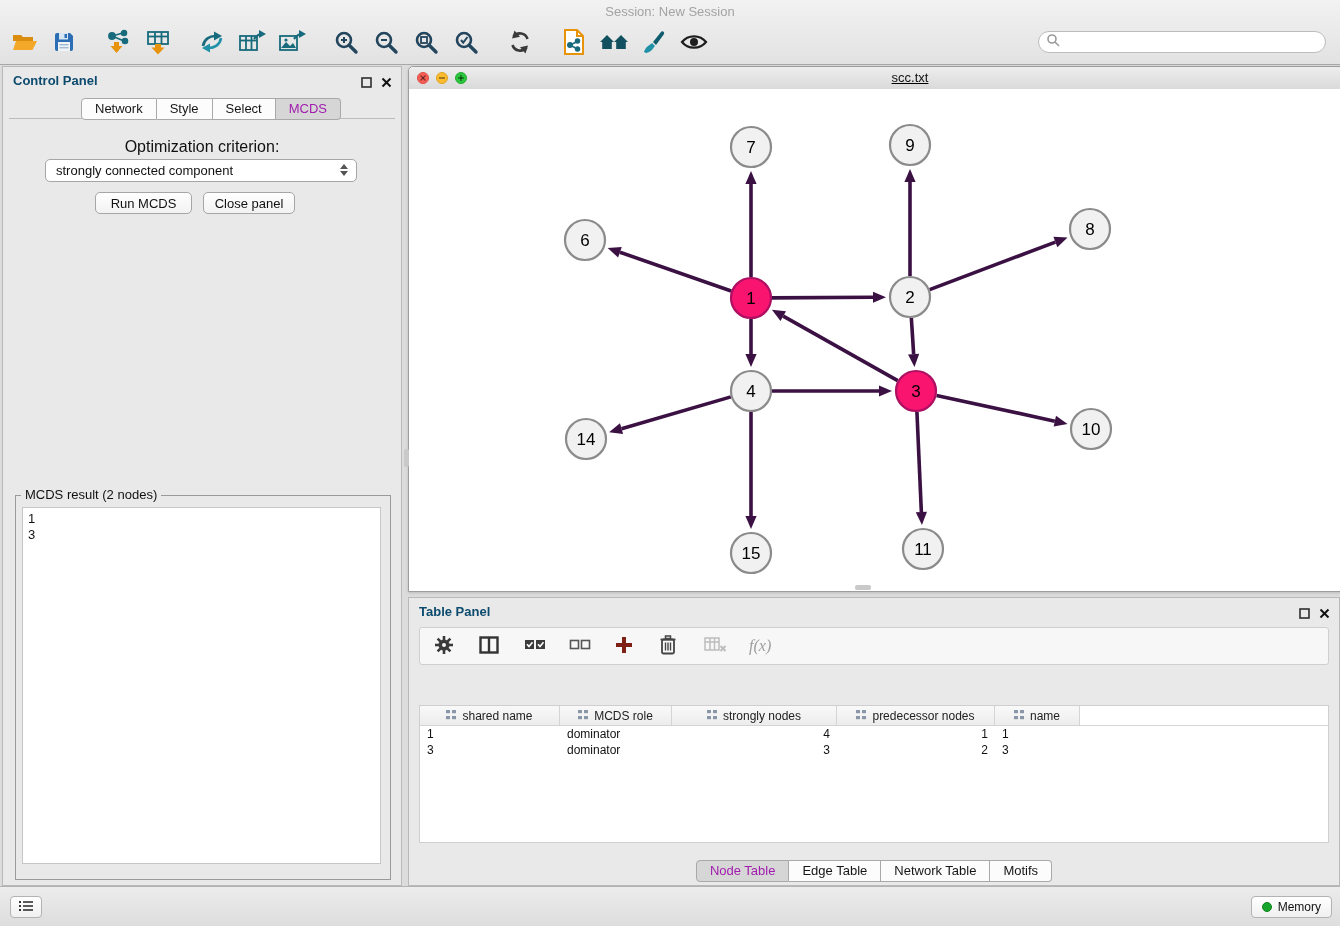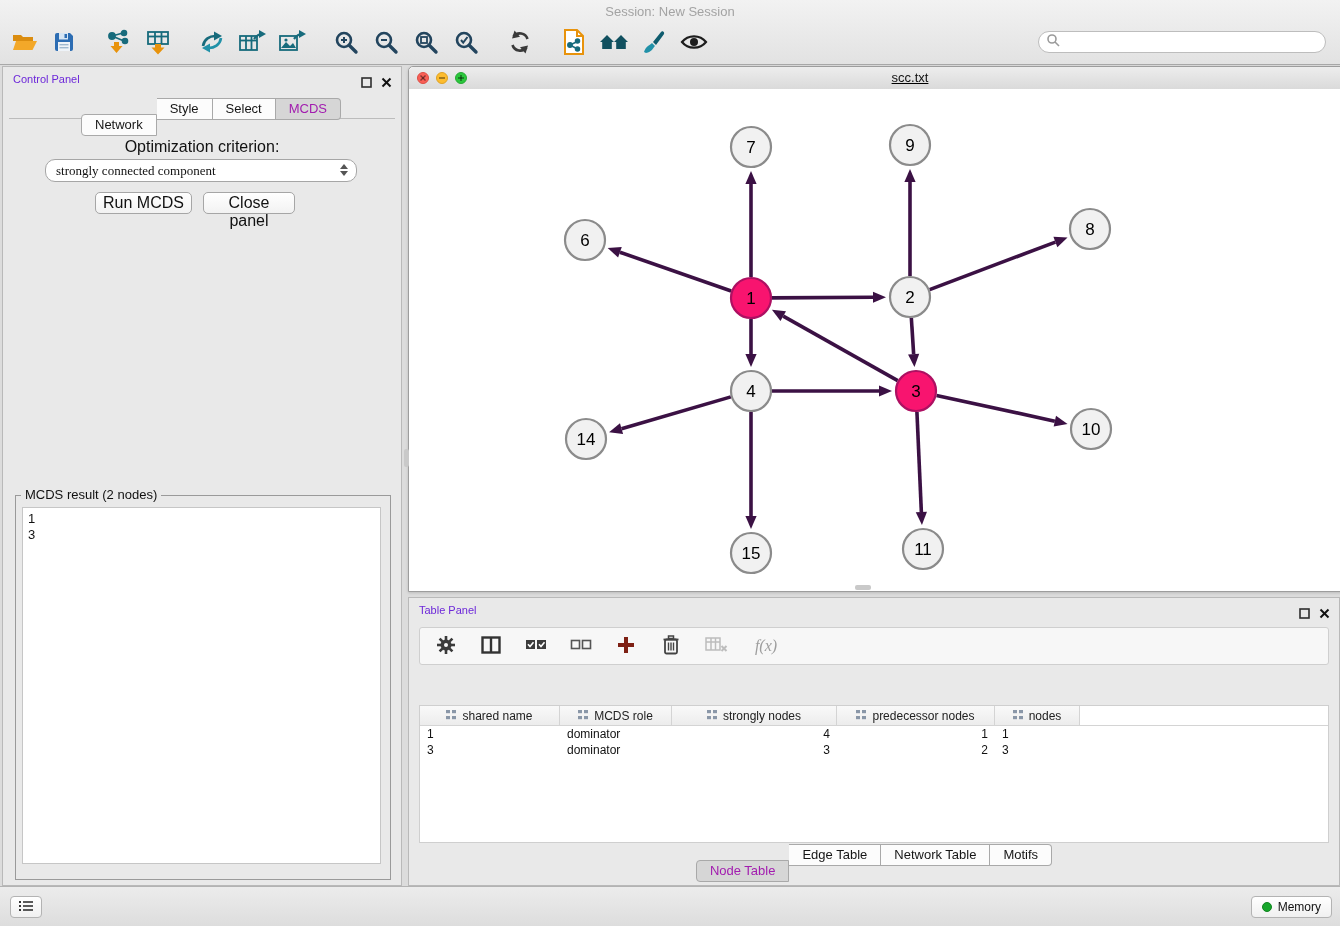--- a/index.html
+++ b/index.html
@@ -10,38 +10,38 @@
   .top-chrome{position:absolute;left:0;top:0;width:1340px;height:64px;background:linear-gradient(#f2f2f2,#e2e2e2);border-bottom:1px solid #a8a8a8;}
   .window-title{position:absolute;left:0;right:0;top:4px;text-align:center;font-size:13px;color:#a3a3a3;}
   .toolbar{position:absolute;left:4px;top:24px;height:38px;display:flex;align-items:center;}
   .tbtn{width:40px;height:36px;display:flex;align-items:center;justify-content:center;background:transparent;border:none;padding:0;cursor:default;}
   .gap{margin-left:14px;}
   .search{position:absolute;right:14px;top:31px;width:288px;height:22px;background:#fff;border:1px solid #bdbdbd;border-radius:12px;display:flex;align-items:center;padding-left:7px;box-sizing:border-box;}
   .search input{border:none;outline:none;background:transparent;flex:1;height:16px;font-size:12px;font-family:"Liberation Sans",sans-serif;margin-left:4px;}
 
   
   .panel{position:absolute;background:#e9e9e9;border:1px solid #b9b9b9;box-sizing:border-box;}
-  .panel-title{position:absolute;left:10px;top:6px;font-size:11px;color:#6d28d9;}
+  .panel-title{position:absolute;left:10px;top:6px;font-size:13px;color:#0c4a6e;font-weight:bold;}
   .panel-controls{position:absolute;right:9px;top:7px;display:flex;gap:9px;align-items:center;}
 
   
   .control-panel{left:2px;top:66px;width:400px;height:820px;}
   .cp-tabs{position:absolute;left:78px;top:31px;}
   .cp-divider{position:absolute;left:6px;right:6px;top:51px;border-top:1px solid #bcbcbc;}
   .tabstrip{display:flex;}
   .tab{height:20px;line-height:20px;padding:0 13px;font-size:13px;background:#fcfcfc;border:1px solid #a9a9a9;border-left:none;color:#161616;white-space:nowrap;}
-  .tab:first-child{border-left:1px solid #a9a9a9;border-top-left-radius:4px;border-bottom-left-radius:4px;margin-top:16px;}
+  .tab:first-child{border-left:1px solid #a9a9a9;border-top-left-radius:4px;border-bottom-left-radius:4px;}
   .tab:last-child{border-top-right-radius:4px;border-bottom-right-radius:4px;}
   .tab.selected{background:#d6d6d6;color:#a21caf;}
   .opt-label{position:absolute;left:0;right:0;top:71px;text-align:center;font-size:16px;color:#111;}
-  .dropdown{position:absolute;left:42px;top:92px;width:312px;height:23px;background:#fff;border:1px solid #a6a6a6;border-radius:10px;box-sizing:border-box;display:flex;align-items:center;padding:0 24px 0 10px;font-size:13px;color:#111;font-family:Liberation Serif, serif;}
+  .dropdown{position:absolute;left:42px;top:92px;width:312px;height:23px;background:#fff;border:1px solid #a6a6a6;border-radius:5px;box-sizing:border-box;display:flex;align-items:center;padding:0 24px 0 10px;font-size:13px;color:#111;}
   .dd-arrows{position:absolute;right:8px;top:4px;display:flex;flex-direction:column;gap:2px;align-items:center;}
   .dd-up{width:0;height:0;border-left:4px solid transparent;border-right:4px solid transparent;border-bottom:5px solid #555;}
   .dd-down{width:0;height:0;border-left:4px solid transparent;border-right:4px solid transparent;border-top:5px solid #555;}
-  .push-btn{position:absolute;height:22px;background:linear-gradient(#ffffff,#f2f2f2);border:1px solid #a6a6a6;border-radius:5px;font-size:16px;color:#111;font-family:"Liberation Sans",sans-serif;}
+  .push-btn{position:absolute;height:22px;background:linear-gradient(#ffffff,#f2f2f2);border:1px solid #a6a6a6;border-radius:5px;font-size:13px;color:#111;font-family:"Liberation Sans",sans-serif;}
   .btn-run{left:92px;top:125px;width:97px;}
   .btn-close{left:200px;top:125px;width:92px;}
   .result-box{position:absolute;left:12px;top:428px;width:374px;height:383px;border:1px solid #9a9a9a;}
   .result-legend{position:absolute;left:18px;top:420px;background:#e9e9e9;padding:0 4px;font-size:13px;color:#111;}
   .result-inner{position:absolute;left:19px;top:440px;width:359px;height:357px;background:#fff;border:1px solid #c6c6c6;box-sizing:border-box;padding:3px 5px;font-size:13px;line-height:16px;color:#111;overflow:hidden;}
 
   
   .net-window{position:absolute;left:408px;top:66px;width:1004px;height:526px;background:#fff;border:1px solid #9d9d9d;border-radius:5px 5px 0 0;box-sizing:border-box;box-shadow:0 1px 3px rgba(0,0,0,0.15);text-decoration:underline;}
   .net-titlebar{position:relative;height:22px;background:linear-gradient(#ededed,#dadada);border-bottom:1px solid #b2b2b2;border-radius:5px 5px 0 0;}
   .traffic{position:absolute;left:8px;top:5px;display:flex;gap:7px;}
@@ -50,21 +50,21 @@
   .light.yellow{background:#fdbc2e;border:1px solid #dfa325;}
   .light.green{background:#2bc73c;border:1px solid #26a934;}
   .net-title{text-align:center;line-height:22px;font-size:13px;color:#111;}
   .net-canvas{position:absolute;left:0;top:22px;right:0;bottom:0;background:#fff;border-radius:0;}
   .h-nub{position:absolute;left:446px;bottom:1px;width:16px;height:5px;background:#c9c9c9;border-radius:2px;}
   .v-nub{position:absolute;left:-5px;top:382px;width:5px;height:18px;background:#c9c9c9;border-radius:2px;}
 
   
   .table-panel{left:408px;top:597px;width:932px;height:289px;}
   .tp-toolbar{position:absolute;left:10px;top:29px;right:10px;height:38px;background:#f7f7f7;border:1px solid #cfcfcf;border-radius:3px;display:flex;align-items:center;gap:21px;padding-left:14px;box-sizing:border-box;}
-  .tp-tool{display:flex;align-items:center;justify-content:center;background:transparent;border:none;padding:0;width:24px;height:26px;}
+  .tp-tool{display:flex;align-items:center;justify-content:flex-start;background:transparent;border:none;padding:0;width:24px;height:26px;}
   .fx-label{font-size:16px;font-style:italic;font-family:"Liberation Serif",serif;color:#9e9e9e;}
   .tp-table{position:absolute;left:10px;top:76px;right:10px;bottom:42px;background:#fff;border:1px solid #cfcfcf;box-sizing:border-box;overflow:hidden;margin-top:31px;}
   .thead{display:flex;height:19px;border-bottom:1px solid #d4d4d4;}
   .th{display:flex;align-items:center;justify-content:center;gap:5px;font-size:12px;color:#222;background:linear-gradient(#f9f9f9,#ececec);border-right:1px solid #d4d4d4;box-sizing:border-box;}
   .tr{display:flex;height:16px;align-items:center;}
   .td{font-size:12px;color:#111;box-sizing:border-box;padding:0 7px;overflow:hidden;white-space:nowrap;}
   .tp-tabs{position:absolute;left:0;right:0;bottom:3px;display:flex;justify-content:center;}
 
   
   .status-bar{position:absolute;left:0;top:886px;width:1340px;height:40px;background:linear-gradient(#ececec,#dddddd);border-top:1px solid #b3b3b3;box-sizing:border-box;}
@@ -535,21 +535,21 @@
               </svg></span>
             <span>predecessor nodes</span>
           </div>
           <div class="th" style="width: 85px;">
             <span><svg width="11" height="10" viewBox="0 0 11 10">
                 <rect x="0" y="0" width="4" height="3.2" fill="#8a97a8"></rect>
                 <rect x="6" y="0" width="4" height="3.2" fill="#8a97a8"></rect>
                 <rect x="0" y="6" width="4" height="3.2" fill="#8a97a8"></rect>
                 <rect x="6" y="6" width="4" height="3.2" fill="#8a97a8"></rect>
               </svg></span>
-            <span>nodes</span>
+            <span>name</span>
           </div>
         </div>
       <div id="table-body">
           <div class="tr">
             <div class="td" style="width: 140px; text-align: left;">1</div>
             <div class="td" style="width: 112px; text-align: left;">dominator</div>
             <div class="td" style="width: 165px; text-align: right;">4</div>
             <div class="td" style="width: 158px; text-align: right;">1</div>
             <div class="td" style="width: 85px; text-align: left;">1</div>
           </div>

